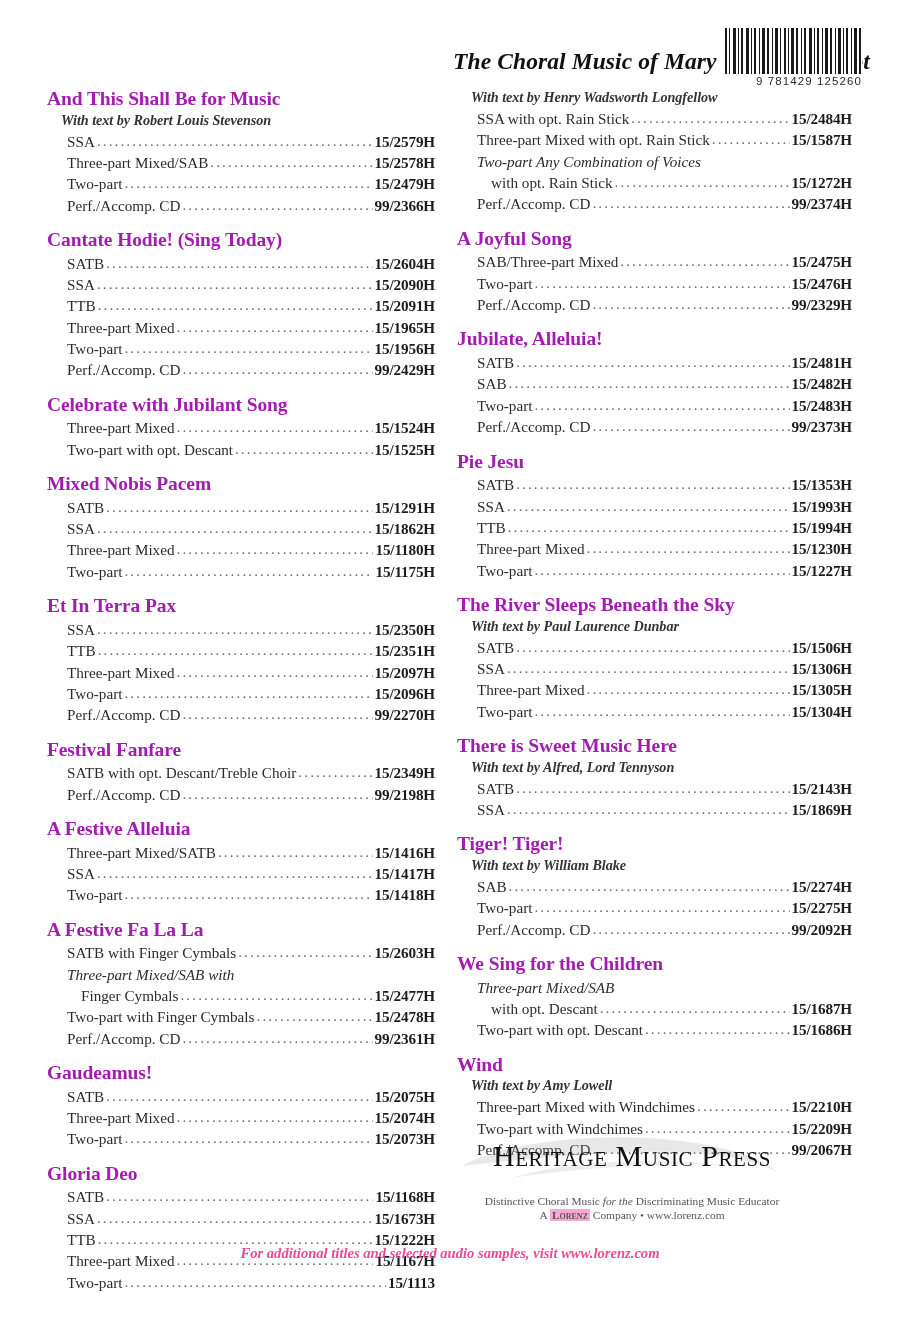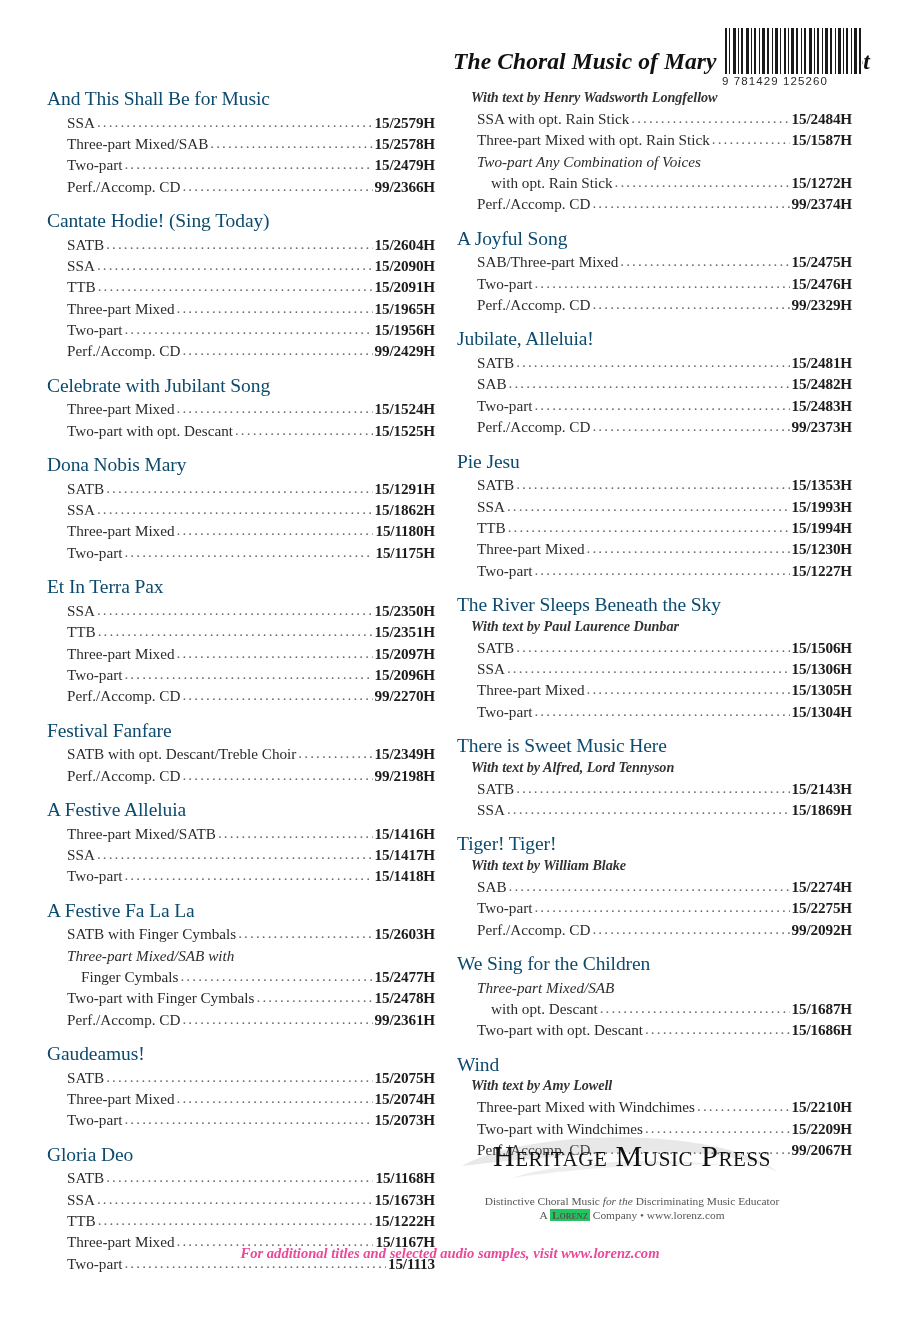--- a/index.html
+++ b/index.html
@@ -44,21 +44,21 @@
   .barcode-bars {
     height: 46px;
     width: 140px;
     display: block;
   }
   .barcode-digits {
     font-family: "Liberation Sans", sans-serif;
     font-size: 11.5px;
     letter-spacing: 1.1px;
     color: #2a2a2a;
-    text-align: left;
+    text-align: right;
     margin-top: 1px;
     white-space: nowrap;
   }
 
   
   .columns {
     position: absolute;
     top: 88px;
     left: 0;
     width: 900px;
@@ -66,23 +66,23 @@
   .col {
     position: absolute;
     top: 0;
   }
   .col-left  { left: 47px;  width: 388px; }
   .col-right { left: 457px; width: 395px; }
 
   .work { margin-bottom: 13px; }
   .work-title {
     font-size: 19.5px;
-    font-weight: normal;
+    font-weight: bold;
     line-height: 1.16;
-    color: #0c4a6e;
+    color: #a21caf;
     margin-bottom: 1px;
     letter-spacing: -0.1px;
   }
   .work-credit {
     font-size: 14.2px;
     font-style: italic;
     font-weight: bold;
     color: #333;
     margin-left: 14px;
     margin-top: 1px;
@@ -165,21 +165,21 @@
   .logo-tagline i { font-style: italic; }
   .logo-company {
     font-size: 11.4px;
     color: #555;
     margin-top: 2px;
     white-space: nowrap;
   }
   .logo-company .lorenz-mark {
     font-weight: bold;
     font-variant: small-caps;
-    background: #22c55e;
+    background: #f9a8d4;
     padding: 0 2px;
   }
 
   
   .footer {
     position: absolute;
     left: 0; right: 0;
     top: 1245px;
     text-align: center;
     font-size: 14.6px;
@@ -234,20 +234,21 @@
       </g>
     </svg>
     <div class="barcode-digits">9  781429  125260</div>
   </div>
 </div>
 
 <div class="columns">
   <div class="col col-left" id="col-left">
       <div class="work">
         <div class="work-title">And This Shall Be for Music</div>
+        <div class="work-credit">With text by Robert Louis Stevenson</div>
         <div class="entries">
           <div class="entry">
             <span class="entry-label">SSA</span>
             <span class="entry-dots">......................................................................</span>
             <span class="entry-code">15/2579H</span>
           </div>
           <div class="entry">
             <span class="entry-label">Three-part Mixed/SAB</span>
             <span class="entry-dots">......................................................................</span>
             <span class="entry-code">15/2578H</span>
@@ -308,21 +309,21 @@
             <span class="entry-code">15/1524H</span>
           </div>
           <div class="entry">
             <span class="entry-label">Two-part with opt. Descant</span>
             <span class="entry-dots">......................................................................</span>
             <span class="entry-code">15/1525H</span>
           </div>
         </div>
       </div>
       <div class="work">
-        <div class="work-title">Dona Nobis Mary</div>
+        <div class="work-title">Mixed Nobis Pacem</div>
         <div class="entries">
           <div class="entry">
             <span class="entry-label">SATB</span>
             <span class="entry-dots">......................................................................</span>
             <span class="entry-code">15/1291H</span>
           </div>
           <div class="entry">
             <span class="entry-label">SSA</span>
             <span class="entry-dots">......................................................................</span>
             <span class="entry-code">15/1862H</span>

